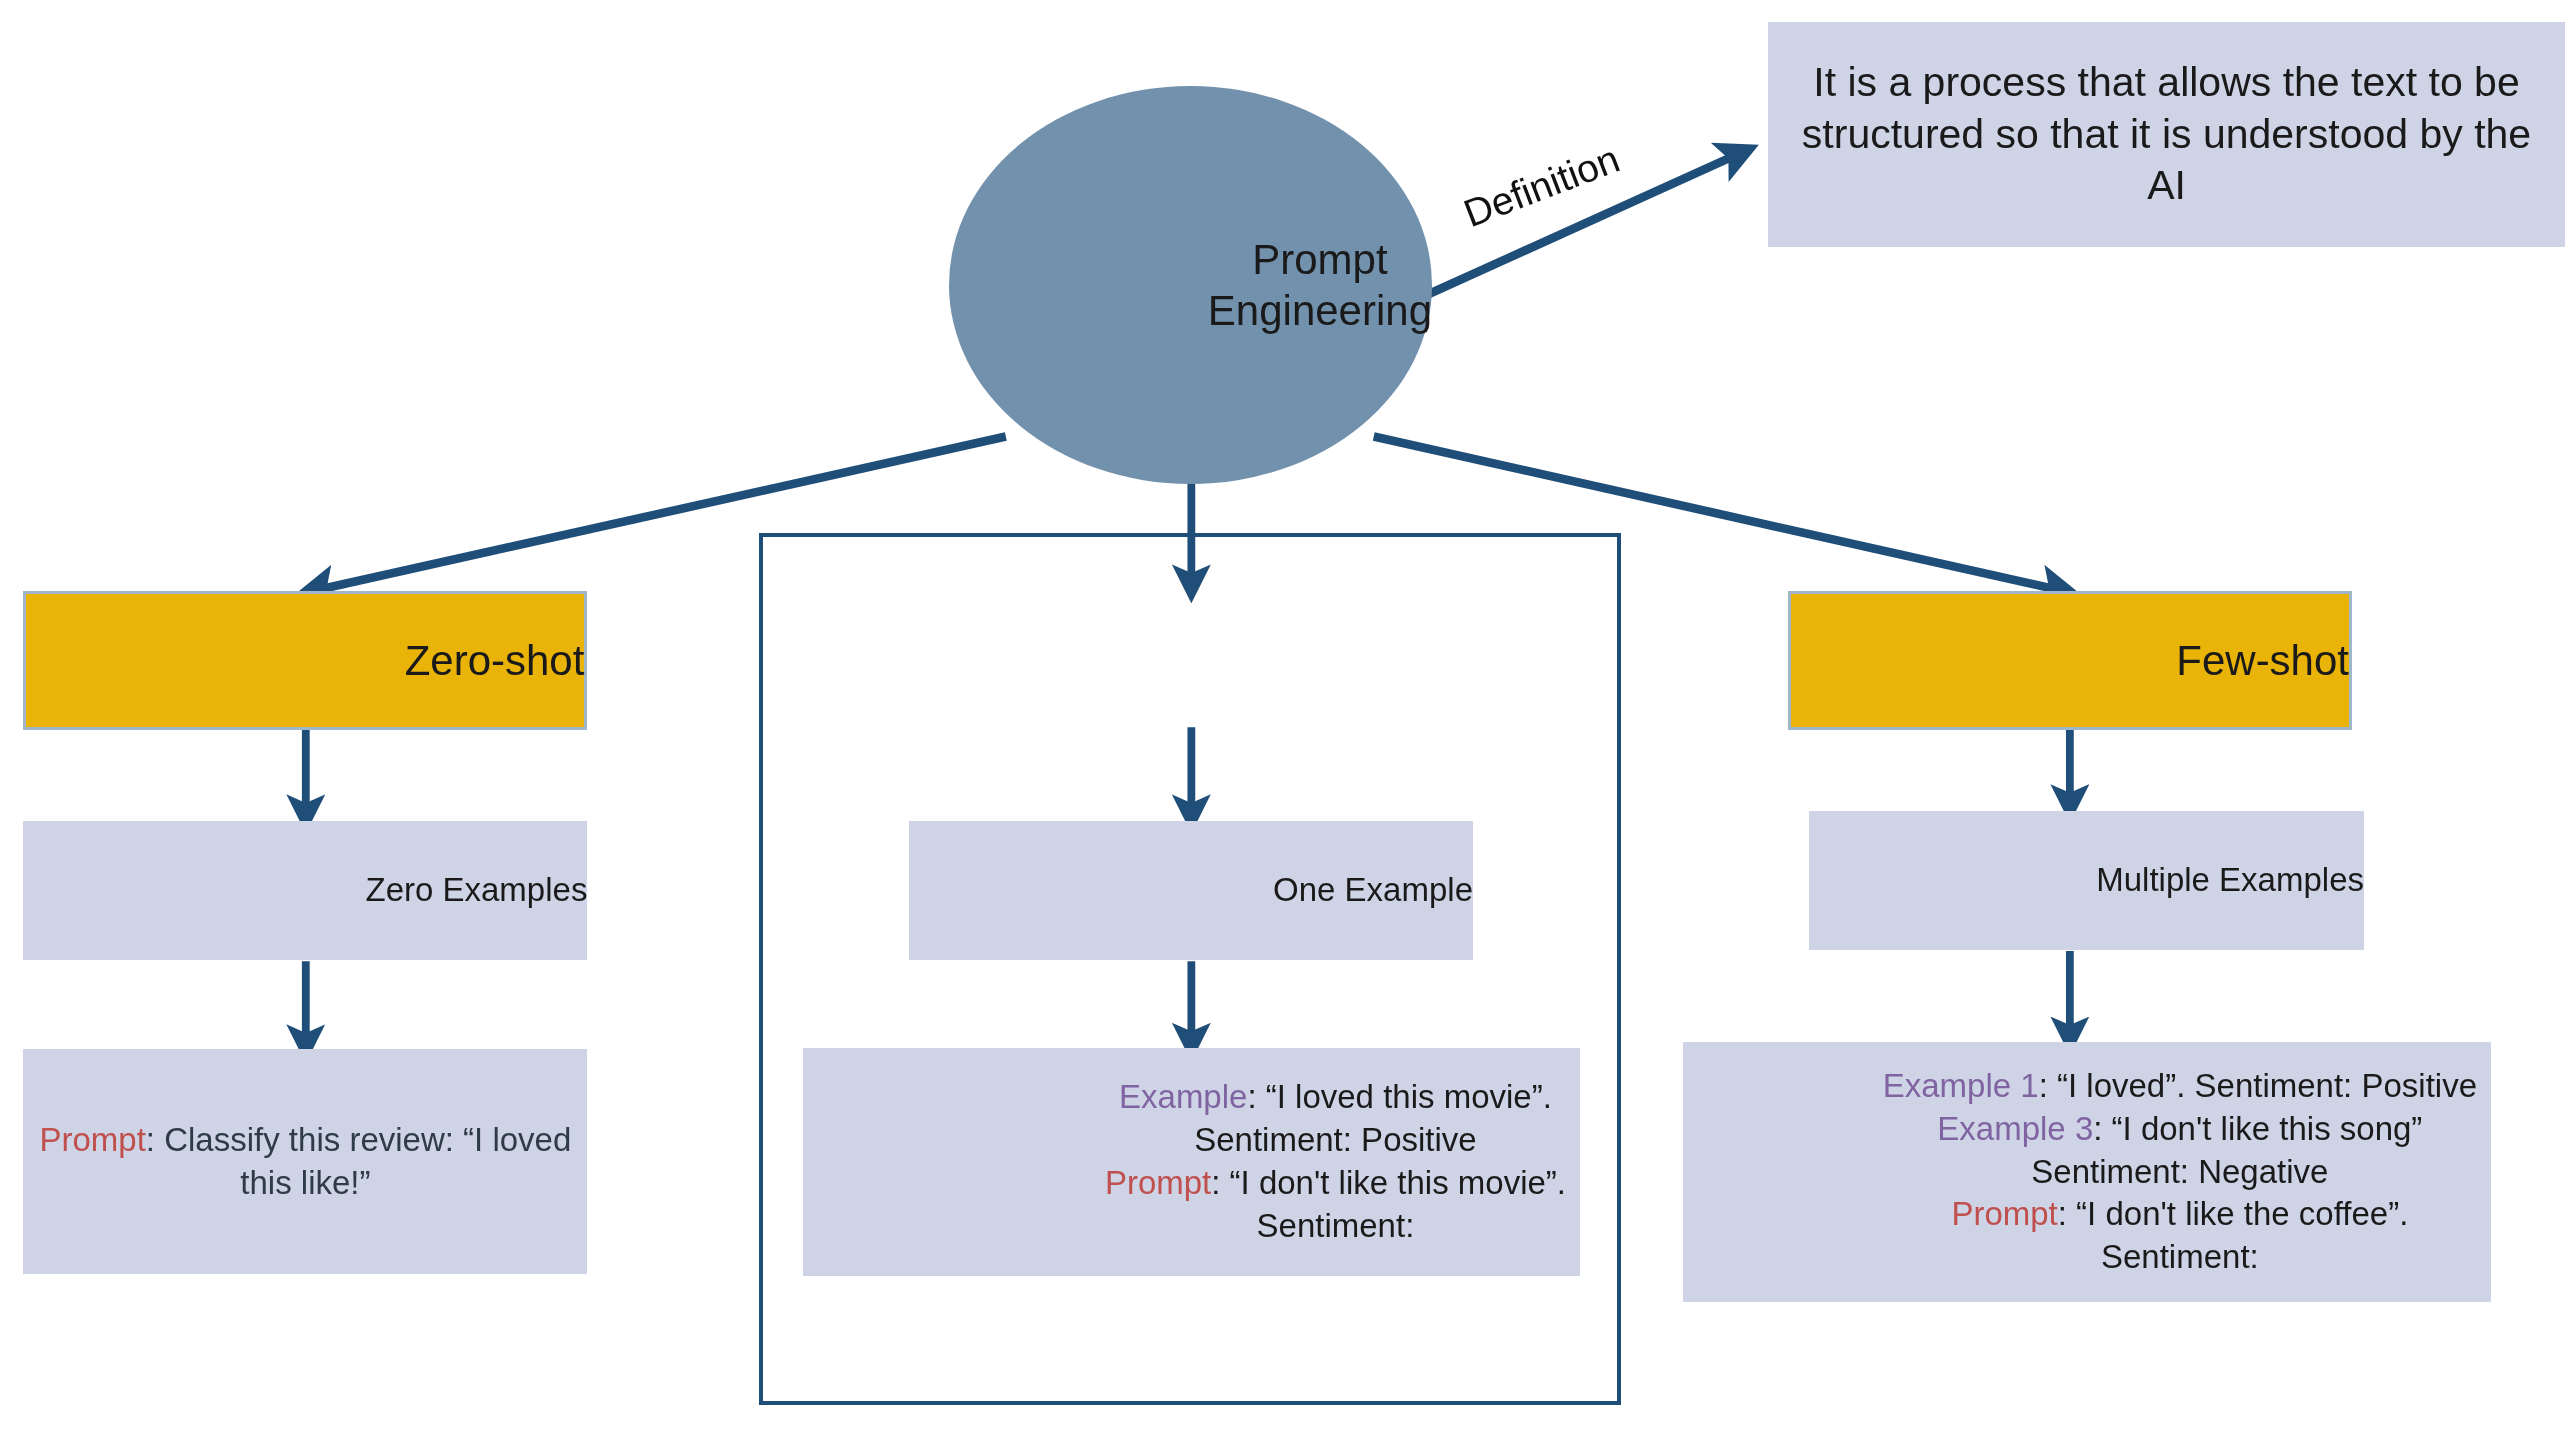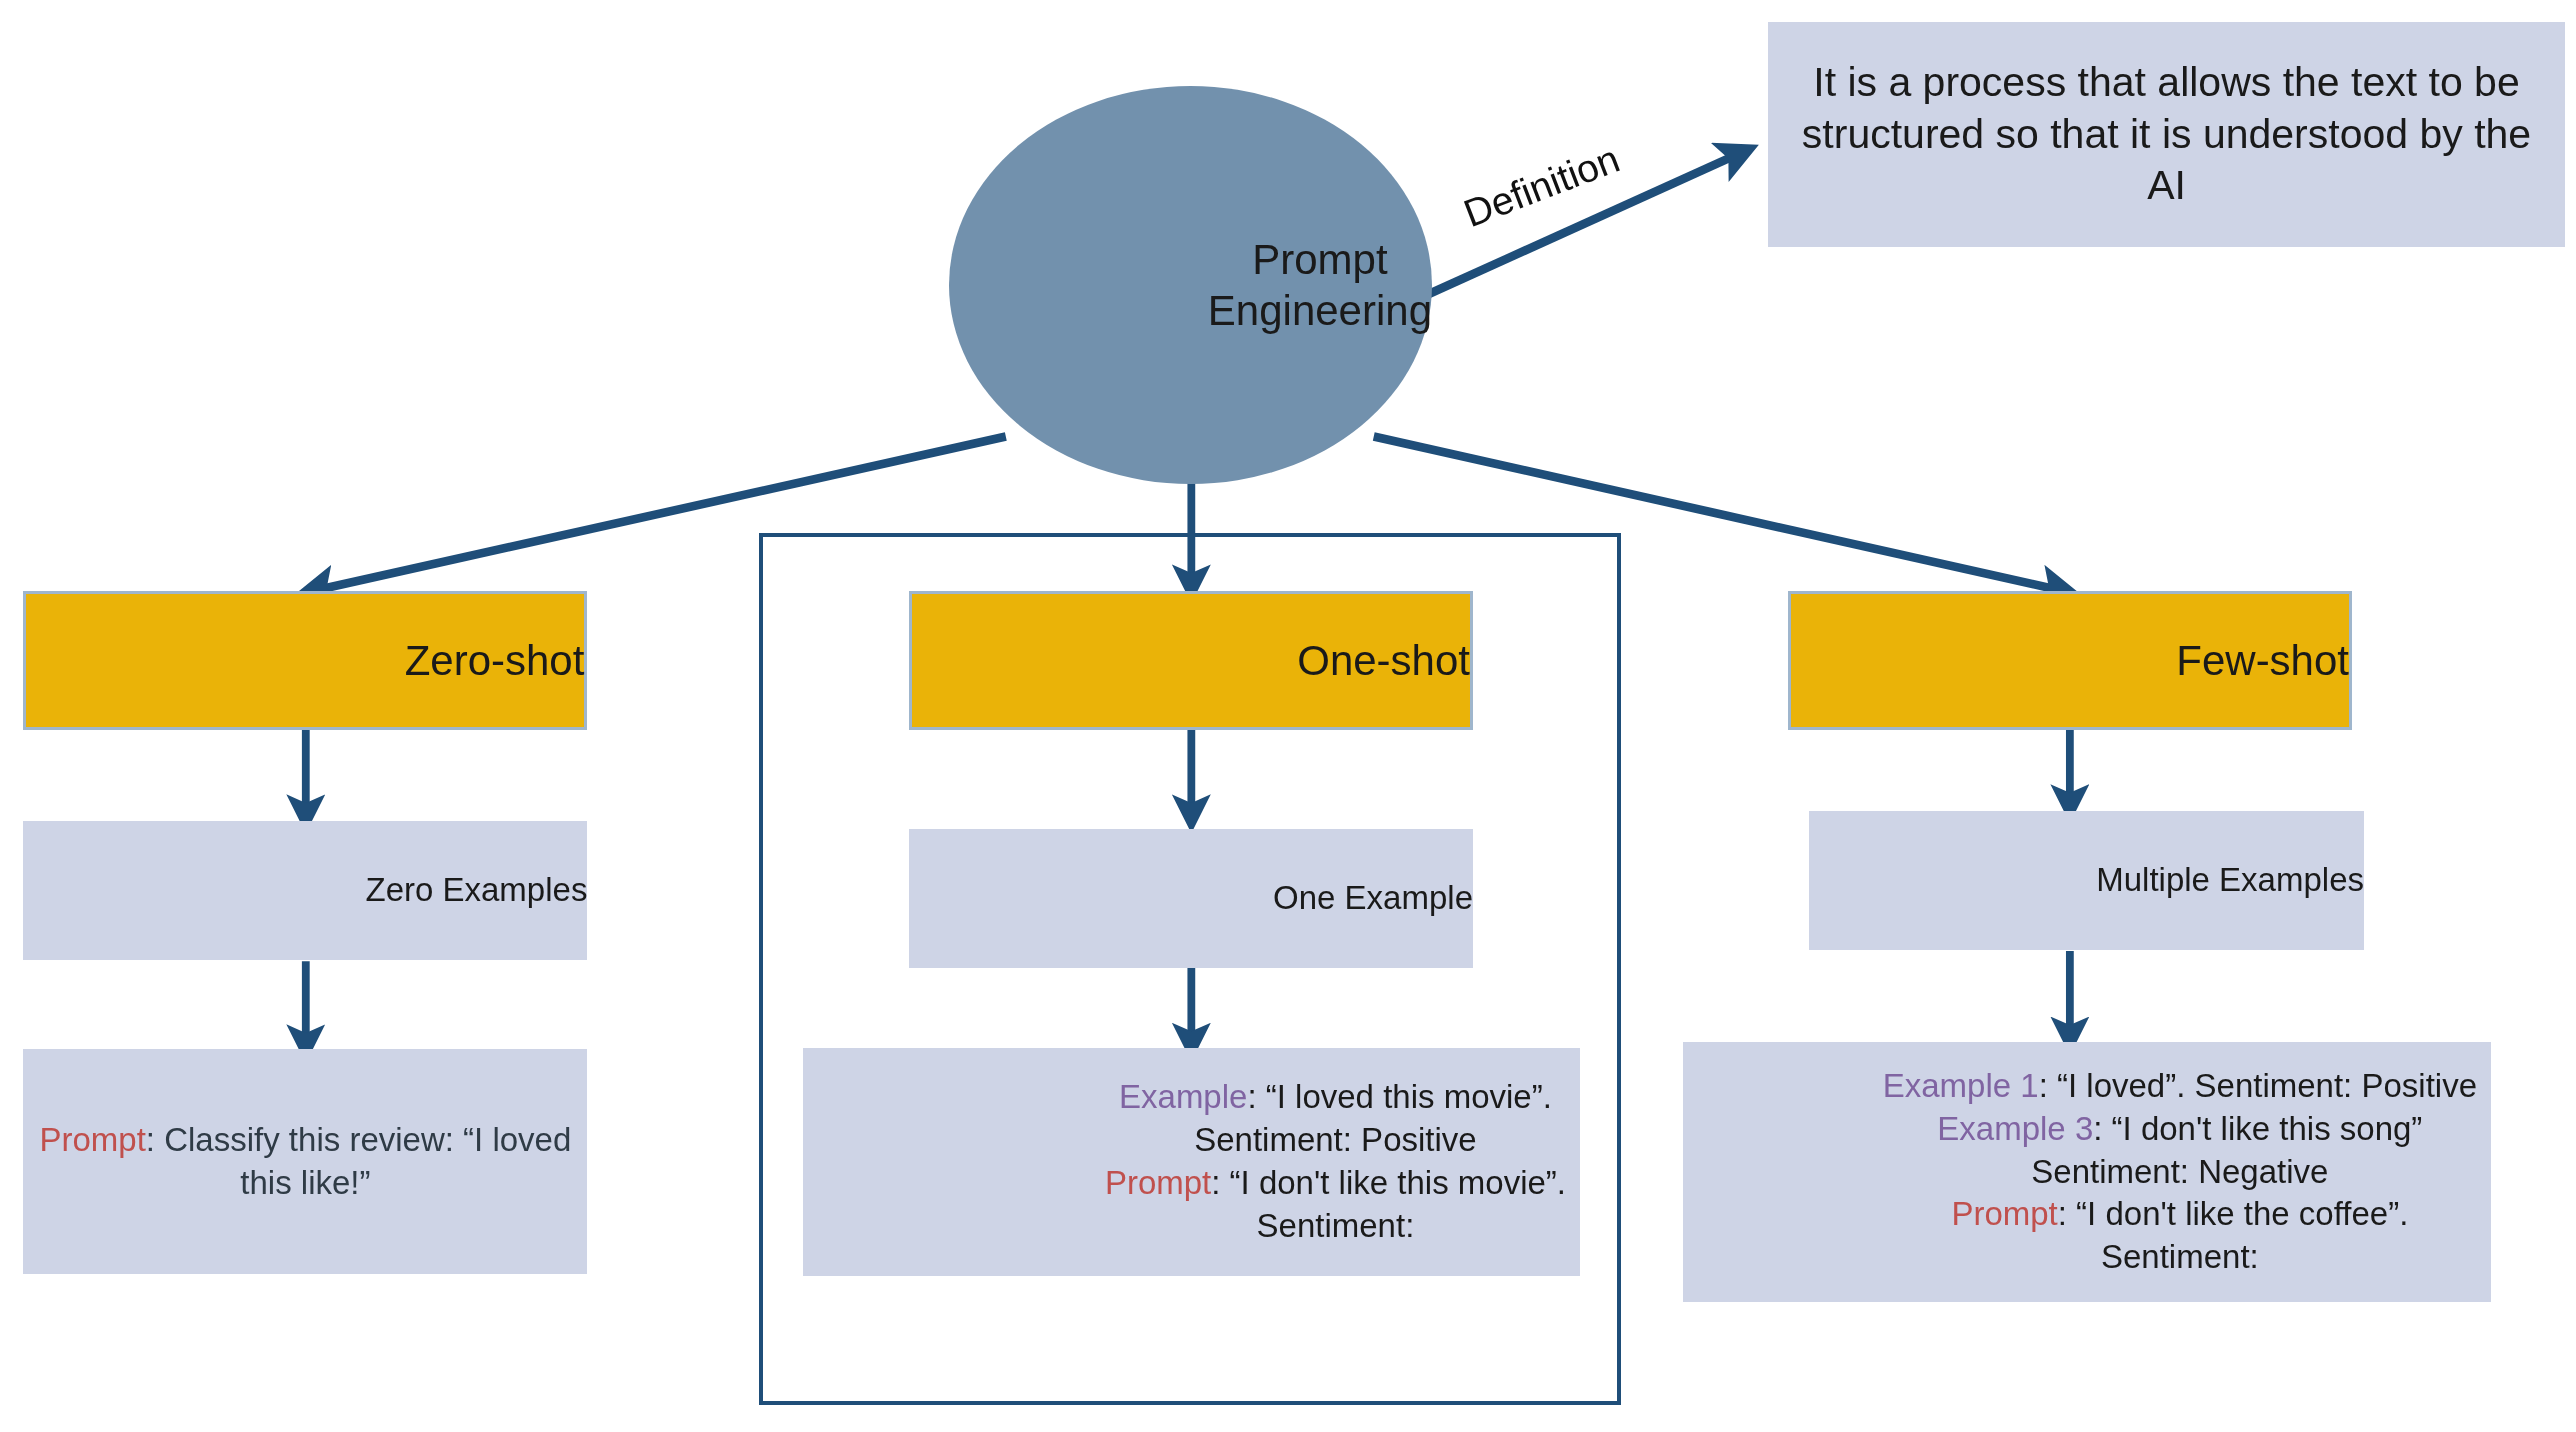--- a/index.html
+++ b/index.html
@@ -144,25 +144,22 @@
   <div class="node light-box" style="left:23.4px; top:821px; width:564px; height:139px;">
     <span>Zero Examples</span>
   </div>
 
   <div class="node light-box example-box" style="left:23.4px; top:1049px; width:564px; height:225px;">
     <span>
       <span class="kw-prompt">Prompt</span><span class="body-dark">: Classify this review: “I loved this like!”</span>
     </span>
   </div>
 
-  <div class="node header-box" style="left:909px; top:591px; width:564px; height:139px;">
-    <span>One-shot</span>
-  </div>
 
-  <div class="node light-box" style="left:909px; top:821px; width:564px; height:139px;margin-top:8px;">
+  <div class="node light-box" style="left:909px; top:821px; width:564px; height:139px;">
     <span>One Example</span>
   </div>
 
   <div class="node light-box example-box" style="left:803px; top:1048px; width:777px; height:228px;">
     <span>
       <span class="ex-line"><span class="kw-example">Example</span><span>: “I loved this movie”.</span></span>
       <span class="ex-line"><span>Sentiment: Positive</span></span>
       <span class="ex-line"><span class="kw-prompt">Prompt</span><span>: “I don't like this movie”.</span></span>
       <span class="ex-line"><span>Sentiment:</span></span>
     </span>

